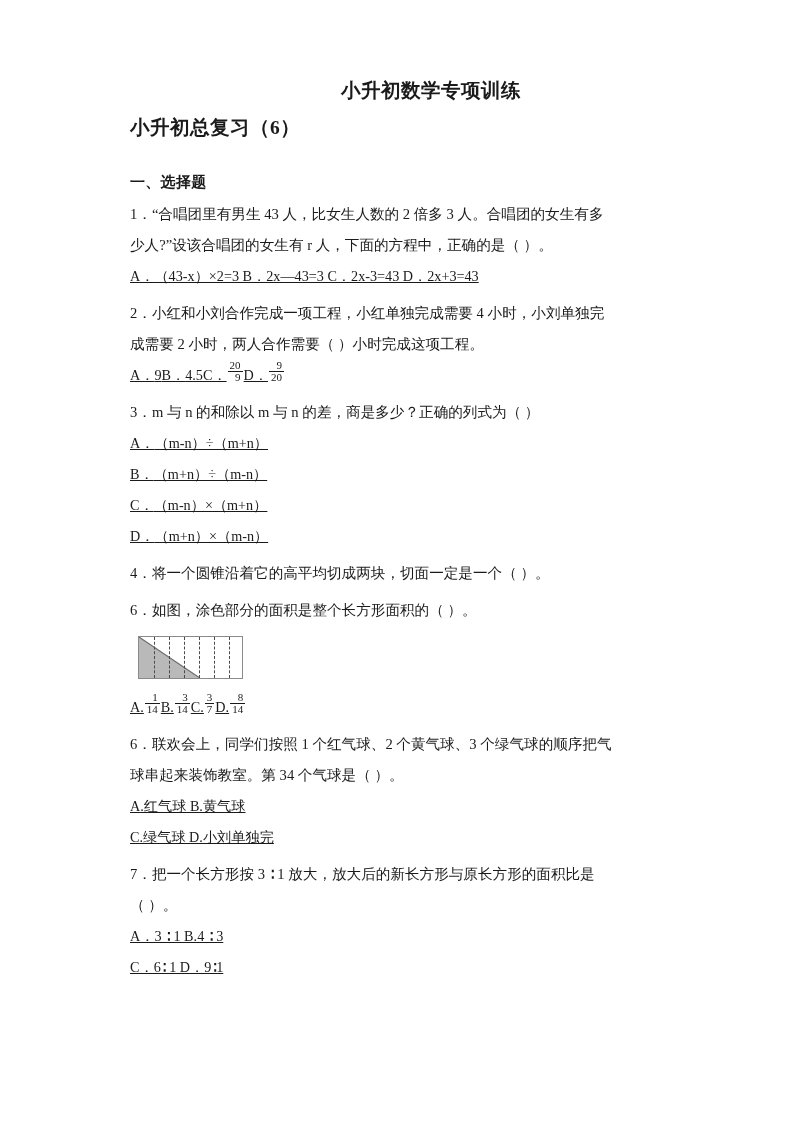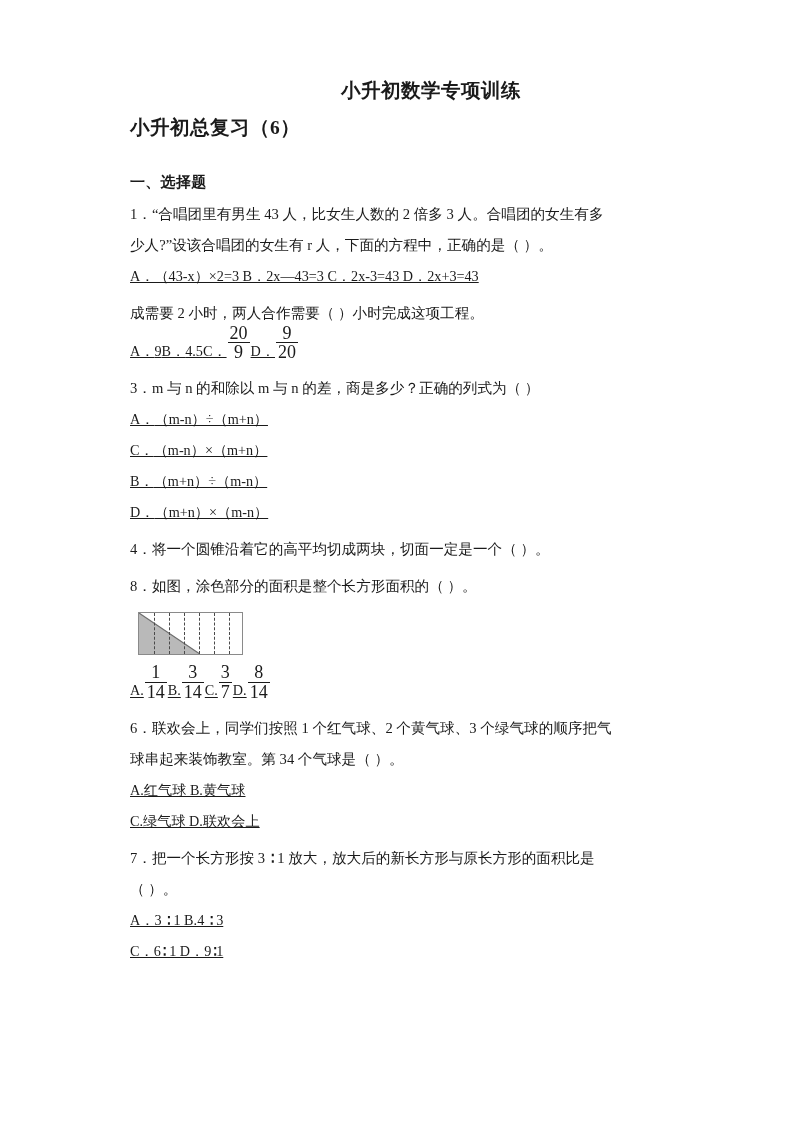--- a/index.html
+++ b/index.html
@@ -60,22 +60,22 @@
     white-space: nowrap;
     text-decoration: underline;
   }
   .opt-stack .opt-line {
     line-height: 31px;
   }
   
   .frac {
     display: inline-block;
     vertical-align: -0.42em;
-    text-align: center;
-    font-size: 18px;
+    text-align: right;
+    font-size: 11px;
     line-height: 1.04;
     margin: 0 1px;
     position: relative;
     top: -0.30em;
   }
   .frac .num {
     display: block;
     padding: 0 2px;
   }
   .frac .den {
@@ -127,42 +127,43 @@
 
   <div class="section-heading">一、选择题</div>
 
   <div class="q-block">
     <div class="q-line">1．“合唱团里有男生 43 人，比女生人数的 2 倍多 3 人。合唱团的女生有多</div>
     <div class="q-line">少人?”设该合唱团的女生有 r 人，下面的方程中，正确的是（ ）。</div>
     <div class="opt-line">A．（43-x）×2=3  B．2x—43=3    C．2x-3=43 D．2x+3=43</div>
   </div>
 
   <div class="q-block">
+    <div class="q-line">2．小红和小刘合作完成一项工程，小红单独完成需要 4 小时，小刘单独完</div>
     <div class="q-line">成需要 2 小时，两人合作需要（      ）小时完成这项工程。</div>
     <div class="opt-line">
       <span>A．</span><span class="optsep"></span><span>9</span><span class="optsep"></span><span class="optsep"></span><span>B．</span><span class="optsep"></span><span>4.5</span><span class="optsep"></span><span>C．</span><span class="optsep"></span><span class="frac"><span class="num">20</span><span class="den">9</span></span><span class="optsep"></span><span>D．</span><span class="optsep"></span><span class="frac"><span class="num">9</span><span class="den">20</span></span>
     </div>
   </div>
 
   <div class="q-block">
     <div class="q-line">3．m 与 n 的和除以 m 与 n 的差，商是多少？正确的列式为（        ）</div>
     <div class="opt-stack">
       <div class="opt-line"><span>A．</span><span class="optsep"></span><span>（m-n）÷（m+n）</span></div>
+      <div class="opt-line"><span>B．</span><span class="optsep"></span><span>（m+n）÷（m-n）</span></div>
       <div class="opt-line"><span>C．</span><span class="optsep"></span><span>（m-n）×（m+n）</span></div>
-      <div class="opt-line"><span>B．</span><span class="optsep"></span><span>（m+n）÷（m-n）</span></div>
       <div class="opt-line"><span>D．</span><span class="optsep"></span><span>（m+n）×（m-n）</span></div>
     </div>
   </div>
 
   <div class="q-block">
     <div class="q-line">4．将一个圆锥沿着它的高平均切成两块，切面一定是一个（   ）。</div>
   </div>
 
   <div class="q-block">
-    <div class="q-line">8．如图，涂色部分的面积是整个长方形面积的（   ）。</div>
+    <div class="q-line">6．如图，涂色部分的面积是整个长方形面积的（   ）。</div>
 
     <div class="figure-wrap">
       <div class="fig-rect">
         <svg class="fig-tri" viewBox="0 0 105 43" preserveAspectRatio="none">
           <polygon points="0,0 0,43 62,43" fill="#b9b9b9"></polygon>
           <polyline points="0,0 62,43" fill="none" stroke="#6d6d6d" stroke-width="1.2"></polyline>
         </svg>
         <div class="fig-cols">
           <div class="fig-col-line" style="left:15px"></div>
           <div class="fig-col-line" style="left:30px"></div>
@@ -176,21 +177,21 @@
 
     <div class="opt-line">
       <span>A.</span><span class="optsep"></span><span class="frac"><span class="num">1</span><span class="den">14</span></span><span class="optsep"></span><span class="optsep"></span><span>B.</span><span class="optsep"></span><span class="frac"><span class="num">3</span><span class="den">14</span></span><span class="optsep"></span><span class="optsep"></span><span>C.</span><span class="optsep"></span><span class="frac"><span class="num">3</span><span class="den">7</span></span><span class="optsep"></span><span class="optsep"></span><span>D.</span><span class="optsep"></span><span class="frac"><span class="num">8</span><span class="den">14</span></span>
     </div>
   </div>
 
   <div class="q-block">
     <div class="q-line">6．联欢会上，同学们按照 1 个红气球、2 个黄气球、3 个绿气球的顺序把气</div>
     <div class="q-line">球串起来装饰教室。第 34 个气球是（       ）。</div>
     <div class="opt-line">A.红气球    B.黄气球</div>
-    <div class="opt-line">C.绿气球    D.联欢会上</div>
+    <div class="opt-line">C.绿气球    D.小刘单独完</div>
   </div>
 
   <div class="q-block">
     <div class="q-line">7．把一个长方形按 3 ∶ 1 放大，放大后的新长方形与原长方形的面积比是</div>
     <div class="q-line">（  ）。</div>
     <div class="opt-line">A．3 ∶ 1   B.4 ∶ 3</div>
     <div class="opt-line">C．6∶ 1   D．9∶1</div>
   </div>
 
 </div>

